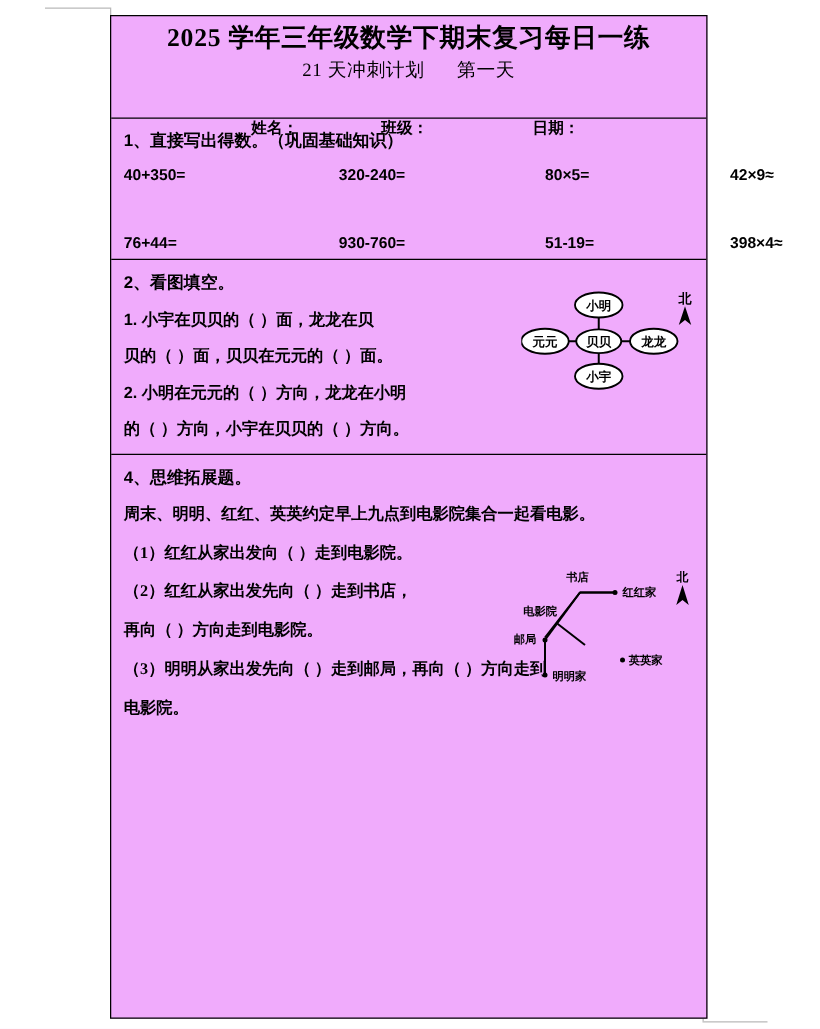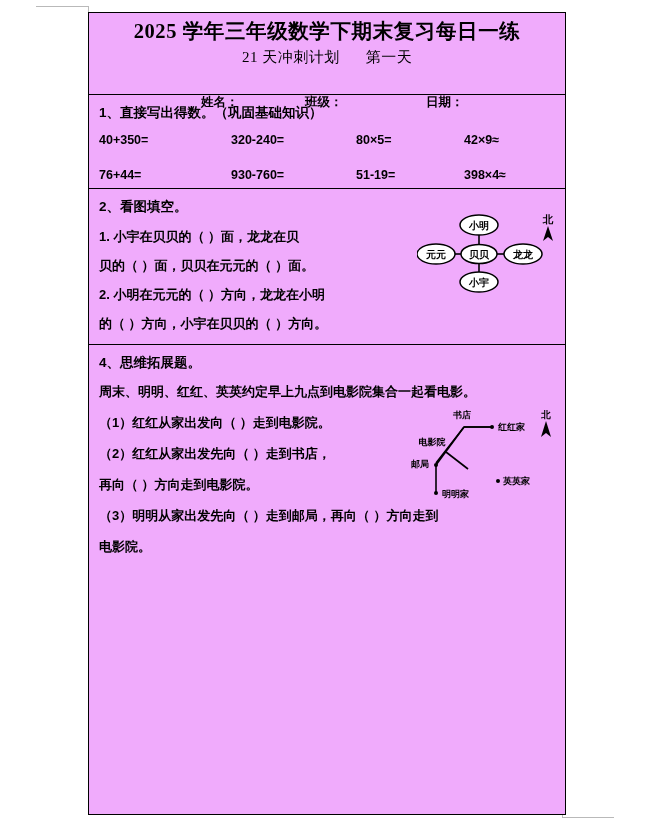--- a/index.html
+++ b/index.html
@@ -84,20 +84,21 @@
     line-height: 22px;
     white-space: nowrap;
   }
 
   
   .calc-grid {
     margin-top: 9px;
     display: grid;
     grid-template-columns: 132px 125px 108px auto;
     row-gap: 21px;
+    gap: 40px;
   }
   .calc-cell {
     font-family: "Liberation Sans", "DejaVu Sans", sans-serif;
     font-size: 12.5px;
     font-weight: bold;
     white-space: nowrap;
   }
 
   
   .q-lines { margin-top: 4px; width: 320px; }
@@ -112,21 +113,21 @@
   .diagram-cross {
     position: absolute;
     right: 8px;
     top: 20px;
     width: 140px;
     height: 86px;
   }
   .diagram-map {
     position: absolute;
     right: 4px;
-    top: 60px;
+    top: 88px;
     width: 155px;
     height: 108px;
   }
   .diagram-cross svg, .diagram-map svg { display: block; }
   .dg-label {
     font-family: "Liberation Sans", "DejaVu Sans", sans-serif;
     font-weight: bold;
   }
 
   
@@ -141,21 +142,21 @@
     font-size: 12.5px;
     font-weight: bold;
     white-space: nowrap;
   }
   .expr.e1 { left: 12px; }
   .expr.e2 { left: 158px; }
   .expr.e3 { left: 300px; }
 
   
   .s4-line {
-    font-family: Liberation Sans, sans-serif;
+    font-family: Liberation Serif, serif;
     font-size: 13px;
     font-weight: bold;
     line-height: 31px;
     white-space: nowrap;
   }
   .s4-intro { margin-top: 2px; }
 </style>
 </head>
 <body>
 

